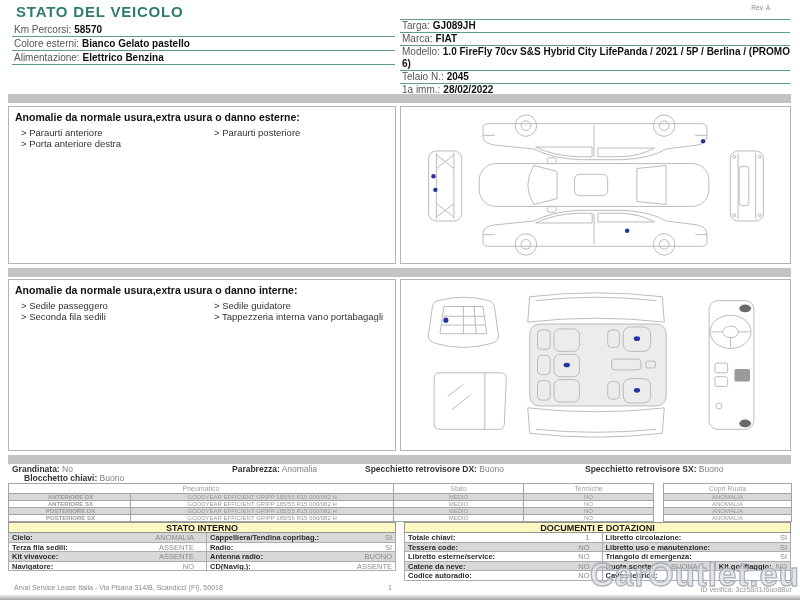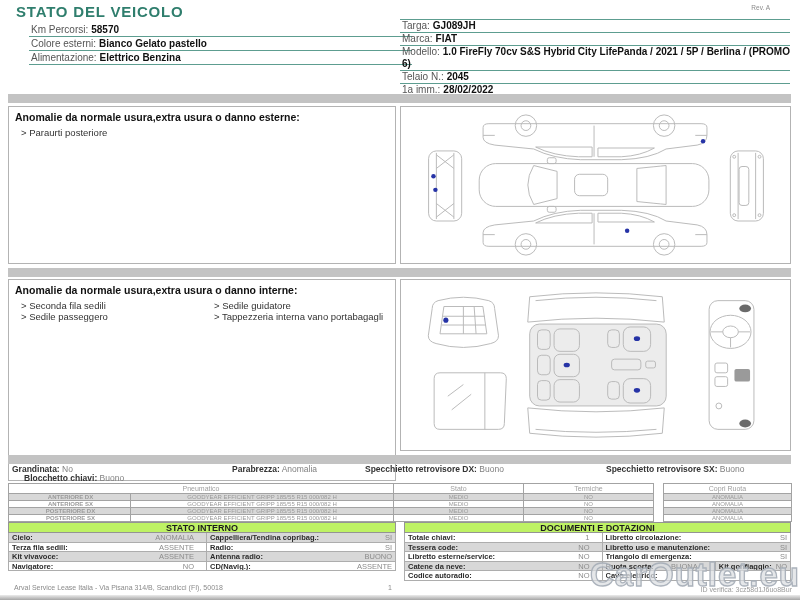--- a/index.html
+++ b/index.html
@@ -7,51 +7,51 @@
     width:800px;height:600px;position:relative;background:#fff;
     font-family:"Liberation Sans", sans-serif;color:#222;overflow:hidden;
   }
   .abs{position:absolute;}
 
   
   .page-title{left:16px;top:3px;font-size:15px;font-weight:bold;color:#2f7e6d;letter-spacing:.8px;}
   .rev{right:30px;top:4px;font-size:6.5px;color:#8a8a8a;}
 
   .info-table{font-size:10px;}
-  .info-left{left:29px;top:23px;width:383px;}
+  .info-left{left:12px;top:23px;width:383px;}
   .info-right{left:400px;top:19px;width:390px;border-top:1px solid #5d9d90;}
   .info-left .info-row{line-height:13px;}
   .info-right .info-row{line-height:12px;}
   .info-row{border-bottom:1px solid #5d9d90;padding-left:2px;}
   .info-label{color:#555;margin-right:3px;}
   .info-value{font-weight:bold;color:#101010;}
 
   
   .band{left:8px;width:783px;height:9px;background:#c3c3c3;}
   .band1{top:94px;} .band2{top:268px;} .band3{top:455px;}
 
   
   .panel{border:1px solid #b3b3b3;background:#fff;box-sizing:border-box;}
   .panel-ext-text{left:8px;top:106px;width:388px;height:158px;}
   .panel-ext-diag{left:400px;top:106px;width:391px;height:158px;}
-  .panel-int-text{left:8px;top:279px;width:388px;height:202px;}
+  .panel-int-text{left:8px;top:279px;width:388px;height:172px;}
   .panel-int-diag{left:400px;top:279px;width:391px;height:172px;}
   .panel-title{font-size:10.5px;font-weight:bold;margin:4px 6px 4px;color:#111;}
   .anomaly-cols{display:flex;font-size:9.5px;color:#333;}
   .anomaly-col{width:50%;padding-left:12px;box-sizing:border-box;}
   .anomaly-item{line-height:11px;}
   .diagram-wrap{width:100%;height:100%;display:flex;align-items:center;justify-content:center;}
   .ln{stroke:#b9b9b9;fill:none;stroke-width:1;}
   .lnf{stroke:#b9b9b9;stroke-width:1;}
   .dot{fill:#2633a6;stroke:none;}
 
   
   .cond-row{left:12px;top:464px;width:780px;font-size:8.5px;height:10px;}
   .cond-item{position:absolute;white-space:nowrap;}
-  .cond-0{left:0;} .cond-1{left:220px;} .cond-2{left:353px;} .cond-3{left:573px;margin-left:21px;}
+  .cond-0{left:0;} .cond-1{left:220px;} .cond-2{left:353px;} .cond-3{left:573px;}
   .cond-label{font-weight:bold;color:#333;}
   .cond-value{color:#808080;}
   .cond-second{left:24px;top:473px;font-size:8.5px;}
 
   
   .tires-main{left:8px;top:483px;width:645px;border-top:1px solid #a3a3a3;border-left:1px solid #a3a3a3;}
   .tires-copri{left:663px;top:483px;width:128px;border-top:1px solid #a3a3a3;border-left:1px solid #a3a3a3;}
   .t-row{display:flex;}
   .t-cell{border-right:1px solid #a3a3a3;border-bottom:1px solid #a3a3a3;box-sizing:border-box;overflow:hidden;white-space:nowrap;}
   .t-head .t-cell{height:10px;line-height:9px;font-size:7px;color:#a0a0a0;text-align:center;background:#fff;}
@@ -61,21 +61,21 @@
   .c-model{width:263px;}
   .c-val{width:130px;}
   .c-full{width:128px;}
   .t-odd{background:#d8d8d8;}
   .t-even{background:#fff;}
 
   
   .bt{font-size:7.5px;}
   .si{left:8px;top:522px;width:388px;}
   .doc{left:404px;top:522px;width:387px;}
-  .bt-header{background:#bef264;border:1px solid #949494;font-weight:bold;text-align:center;font-size:9px;line-height:10px;height:11px;color:#1a1a1a;box-sizing:border-box;}
+  .bt-header{background:#fef9c3;border:1px solid #949494;font-weight:bold;text-align:center;font-size:9px;line-height:10px;height:11px;color:#1a1a1a;box-sizing:border-box;}
   .bt-row{display:flex;border:1px solid #adadad;border-top:none;height:9.5px;line-height:9px;box-sizing:border-box;overflow:hidden;gap:9px;}
   .bt-row.gray{background:#d8d8d8;}
   .bt-half{flex:1;display:flex;padding:0 3px;box-sizing:border-box;overflow:hidden;}
   .bt-half.rgt{border-left:1px solid #adadad;}
   .bt-label{font-weight:bold;color:#2b2b2b;flex:1;white-space:nowrap;overflow:hidden;}
   .bt-value{color:#8c8c8c;text-align:right;white-space:nowrap;}
   .bt-sub1{flex:1.15;display:flex;padding-right:17px;border-right:1px solid #adadad;overflow:hidden;}
   .bt-sub2{flex:0.85;display:flex;padding-left:3px;overflow:hidden;}
 
   
@@ -124,20 +124,24 @@
   <div class="info-row">
     <span class="info-label">1a imm.:</span><span class="info-value">28/02/2022</span>
   </div>
 </div>
 
 <div class="abs band band1"></div>
 
 <div class="abs panel panel-ext-text">
   <div class="panel-title">Anomalie da normale usura,extra usura o danno esterne:</div>
   <div class="anomaly-cols">
+    <div class="anomaly-col">
+      <div class="anomaly-item">&gt; Paraurti anteriore</div>
+      <div class="anomaly-item">&gt; Porta anteriore destra</div>
+    </div>
     <div class="anomaly-col">
       <div class="anomaly-item">&gt; Paraurti posteriore</div>
     </div>
   </div>
 </div>
 
 <div class="abs panel panel-ext-diag">
   <div class="diagram-wrap">
     <svg viewBox="0 0 360 150" width="356" height="146">
       <defs>
@@ -196,22 +200,22 @@
     </svg>
   </div>
 </div>
 
 <div class="abs band band2"></div>
 
 <div class="abs panel panel-int-text">
   <div class="panel-title">Anomalie da normale usura,extra usura o danno interne:</div>
   <div class="anomaly-cols">
     <div class="anomaly-col">
+      <div class="anomaly-item">&gt; Sedile passeggero</div>
       <div class="anomaly-item">&gt; Seconda fila sedili</div>
-      <div class="anomaly-item">&gt; Sedile passeggero</div>
     </div>
     <div class="anomaly-col">
       <div class="anomaly-item">&gt; Sedile guidatore</div>
       <div class="anomaly-item">&gt; Tappezzeria interna vano portabagagli</div>
     </div>
   </div>
 </div>
 
 <div class="abs panel panel-int-diag">
   <div class="diagram-wrap">

